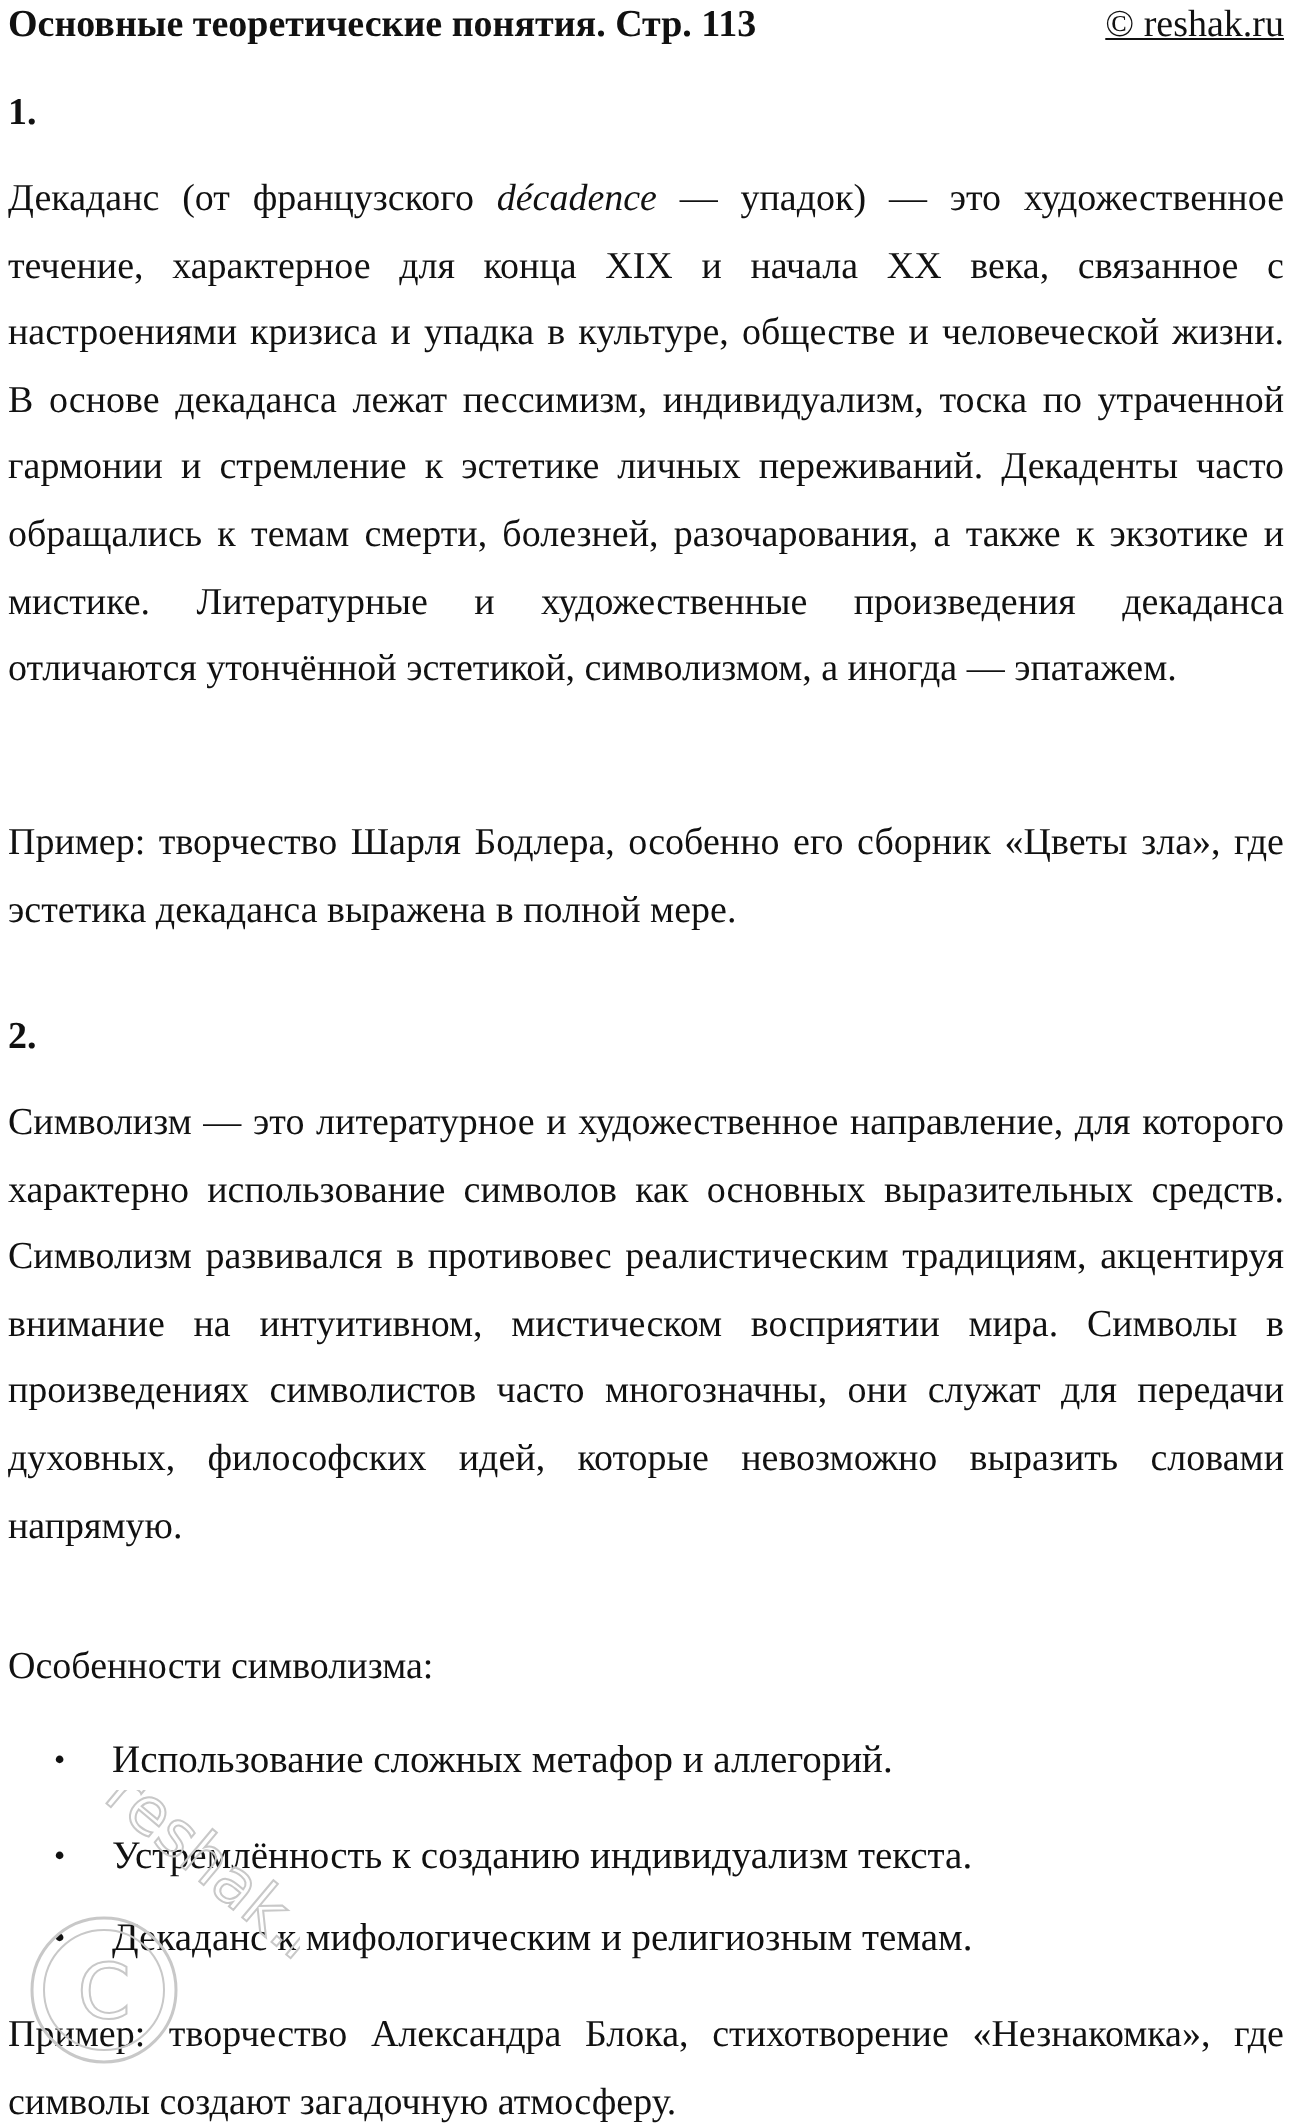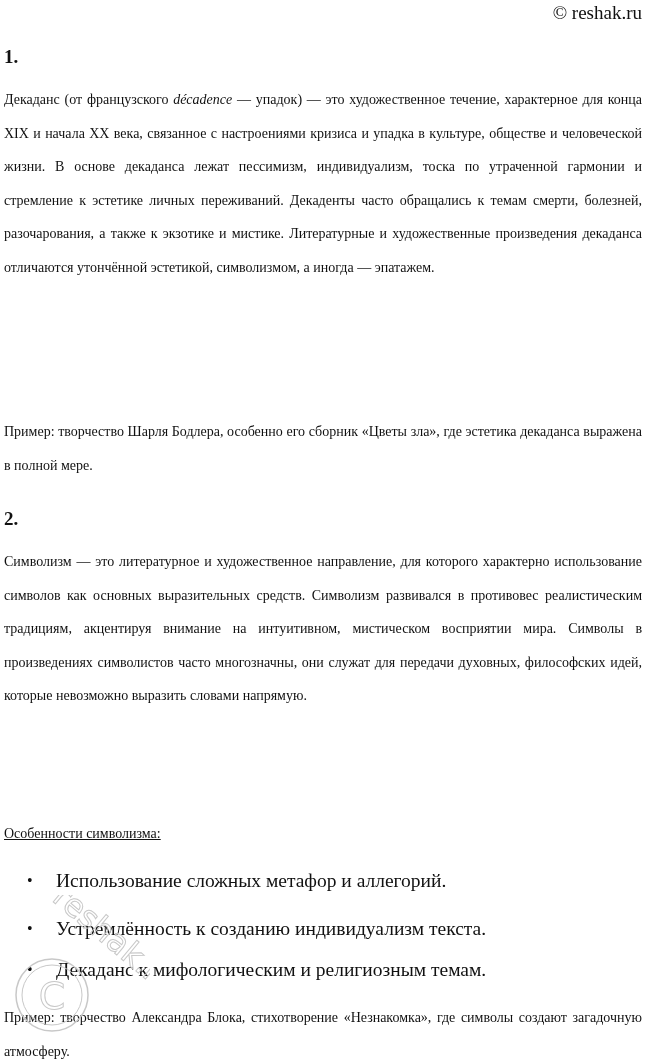--- a/index.html
+++ b/index.html
@@ -33,33 +33,34 @@
     .header-title {
       position: absolute;
       left: 0;
       top: 0;
       font-weight: bold;
     }
     .header-site {
       position: absolute;
       right: 0;
       top: 0;
+      text-decoration: underline;
     }
     .section-num {
       position: absolute;
       left: 4px;
       font-weight: bold;
       font-size: 19px;
       line-height: 22px;
     }
     .para {
       position: absolute;
       left: 4px;
       width: 638px;
-      font-size: 14px;
+      font-size: 19px;
       line-height: 33.6px;
       text-align: justify;
       text-align-last: left;
       margin: 0;
     }
     .para em {
       font-style: italic;
     }
     .bullets {
       position: absolute;
@@ -96,34 +97,35 @@
       height: 150px;
       pointer-events: none;
     }
   </style>
 </head>
 <body>
 
 <div class="page">
 
   <div class="header">
+    <span class="header-title">Основные теоретические понятия. Стр. 113</span>
     <span class="header-site">© reshak.ru</span>
   </div>
 
   <div class="section-num" style="top:46px;">1.</div>
 
   <p class="para" style="top:83px;"><span>Декаданс (от французского </span><em>décadence</em><span> — упадок) — это художественное течение, характерное для конца XIX и начала XX века, связанное с настроениями кризиса и упадка в культуре, обществе и человеческой жизни. В основе декаданса лежат пессимизм, индивидуализм, тоска по утраченной гармонии и стремление к эстетике личных переживаний. Декаденты часто обращались к темам смерти, болезней, разочарования, а также к экзотике и мистике. Литературные и художественные произведения декаданса отличаются утончённой эстетикой, символизмом, а иногда — эпатажем.</span></p>
 
-  <p class="para" style="top:415px;">Пример: творчество Шарля Бодлера, особенно его сборник «Цветы зла», где эстетика декаданса выражена в полной мере.</p>
+  <p class="para" style="top:405px;">Пример: творчество Шарля Бодлера, особенно его сборник «Цветы зла», где эстетика декаданса выражена в полной мере.</p>
 
   <div class="section-num" style="top:508px;">2.</div>
 
   <p class="para" style="top:545px;">Символизм — это литературное и художественное направление, для которого характерно использование символов как основных выразительных средств. Символизм развивался в противовес реалистическим традициям, акцентируя внимание на интуитивном, мистическом восприятии мира. Символы в произведениях символистов часто многозначны, они служат для передачи духовных, философских идей, которые невозможно выразить словами напрямую.</p>
 
-  <p class="para" style="top:817px;text-decoration:underline;">Особенности символизма:</p>
+  <p class="para" style="top:817px;">Особенности символизма:</p>
 
   <ul class="bullets">
     <li class="bullet-item" style="top:866px;">
       <span class="bullet-dot">•</span>
       <span class="bullet-text">Использование сложных метафор и аллегорий.</span>
     </li>
     <li class="bullet-item" style="top:914px;">
       <span class="bullet-dot">•</span>
       <span class="bullet-text">Устремлённость к созданию индивидуализм текста.</span>
     </li>

